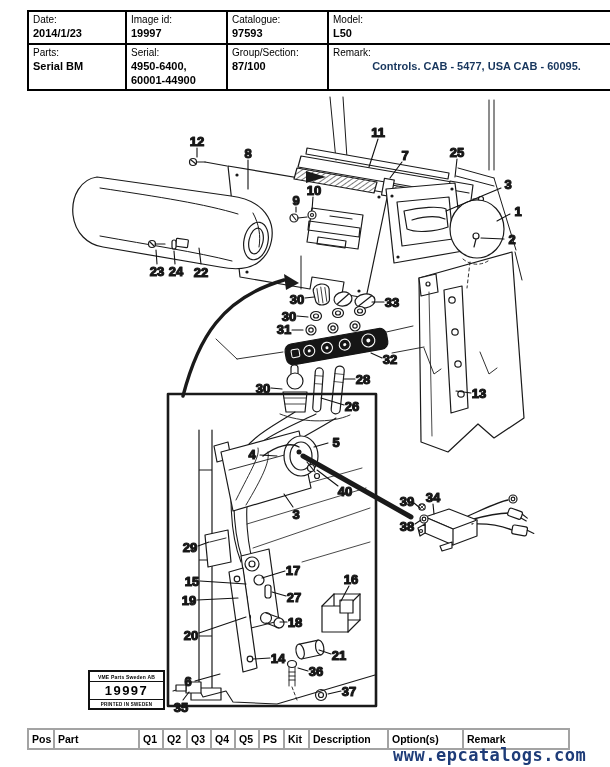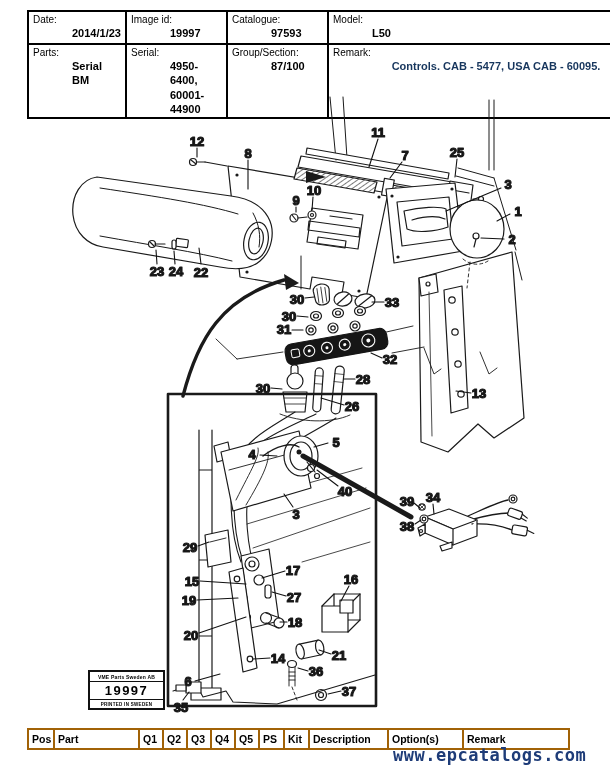--- a/index.html
+++ b/index.html
@@ -3,37 +3,37 @@
 <meta charset="utf-8">
 <style>
   html,body{margin:0;padding:0;background:#fff;}
   body{width:610px;height:767px;position:relative;font-family:"Liberation Sans",sans-serif;color:#000;}
   .page{position:absolute;inset:0;background:#fff;overflow:hidden;}
 
   
   .htable{position:absolute;left:27px;top:10px;width:599px;border-collapse:collapse;table-layout:fixed;}
   .htable td{border:2px solid #000;vertical-align:top;padding:1px 4px;background:#fff;}
   .hlabel{display:block;font-size:10px;line-height:1.3;}
-  .hvalue{display:block;font-size:11px;font-weight:bold;white-space:pre-line;line-height:1.3;margin-left:39px;}
+  .hvalue{display:block;font-size:11px;font-weight:bold;white-space:pre-line;line-height:1.3;}
   .title-value{color:#17365d;text-align:center;}
 
   
   svg.diagram{position:absolute;left:0;top:0;}
   svg .callout{font-family:"Liberation Sans",sans-serif;font-weight:bold;font-size:13px;fill:#111;text-anchor:middle;}
   svg .leader{stroke:#111;stroke-width:1.1;}
 
   
   .stamp{position:absolute;left:88px;top:670px;width:73px;border:2px solid #111;background:#fff;text-align:center;}
   .stamp .s1{font-size:5px;font-weight:bold;border-bottom:1.5px solid #111;padding:1.5px 0;letter-spacing:.2px;}
   .stamp .s2{font-size:13px;font-weight:bold;letter-spacing:1.5px;padding:1px 0;}
   .stamp .s3{font-size:4.5px;font-weight:bold;border-top:1.5px solid #111;padding:1.5px 0;letter-spacing:.3px;}
 
   
   .ftable{position:absolute;left:27px;top:728px;width:541px;height:22px;border-collapse:collapse;table-layout:fixed;}
-  .ftable td{border:2px solid #a16207;font-size:10.5px;font-weight:bold;padding:1px 3px;white-space:nowrap;overflow:hidden;background:#fff;}
+  .ftable td{border:2px solid #a3a3a3;font-size:10.5px;font-weight:bold;padding:1px 3px;white-space:nowrap;overflow:hidden;background:#fff;}
 
   .watermark{position:absolute;left:393px;top:739px;font-family:"DejaVu Sans Mono",monospace;font-weight:bold;font-size:17px;color:#1e3c78;letter-spacing:.5px;margin-top:6px;}
 </style>
 </head>
 <body>
 
 <div class="page">
 
   <table class="htable">
     <tbody>

